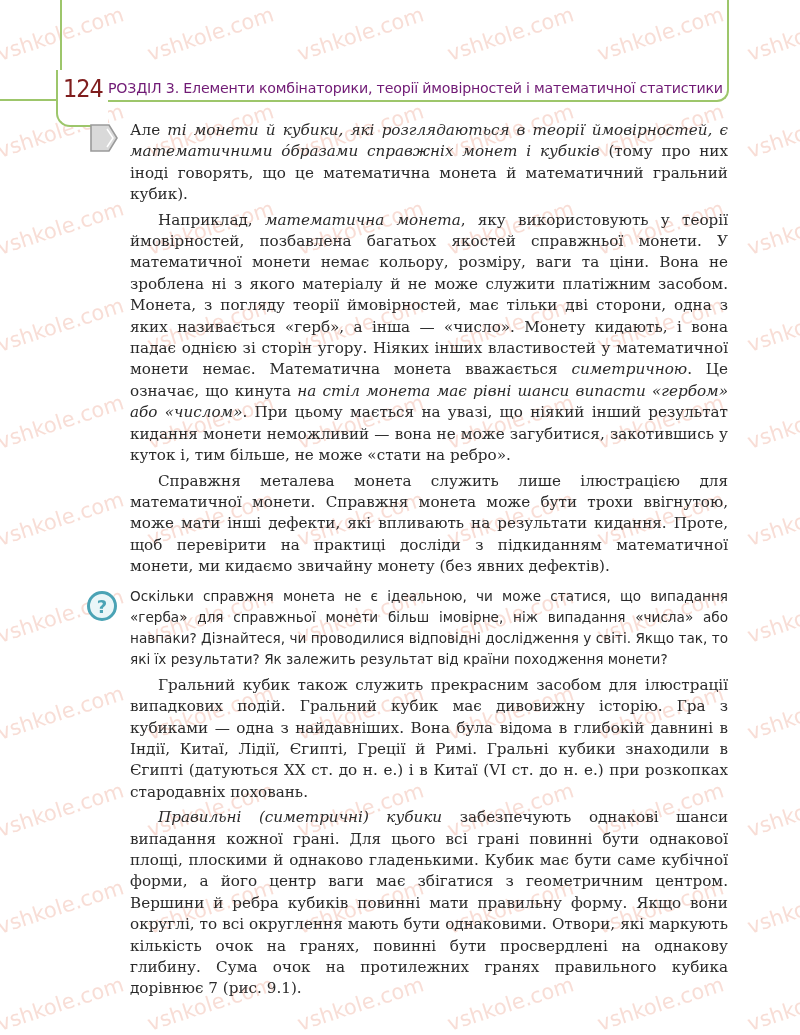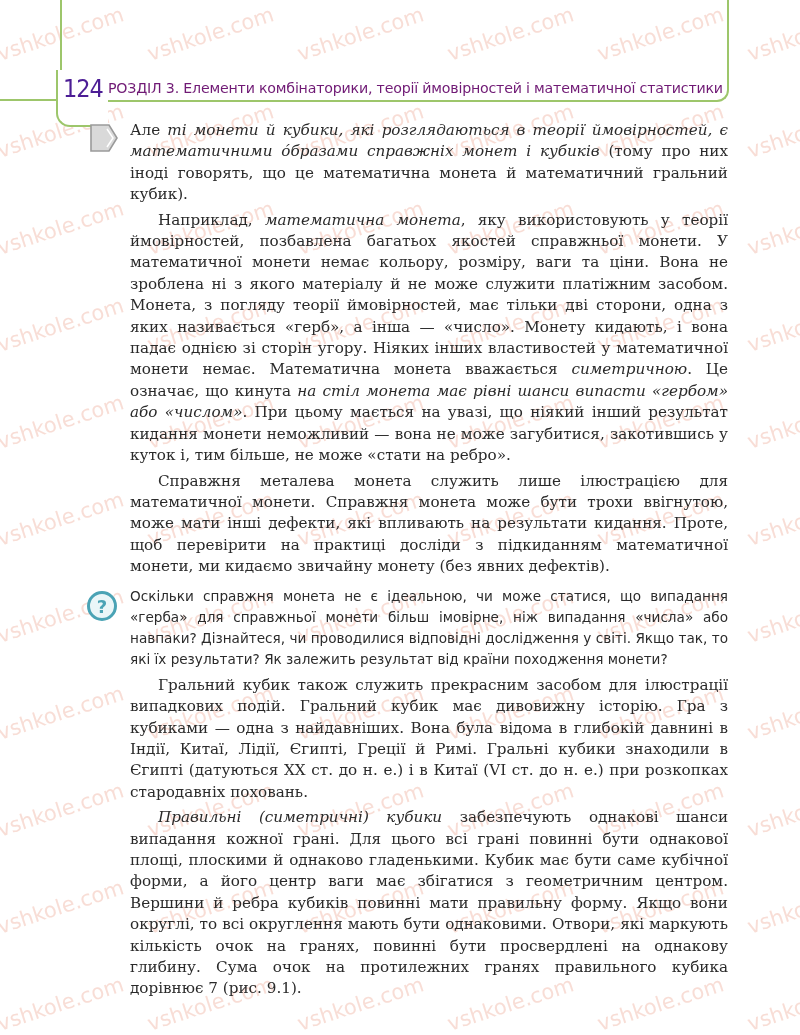--- a/index.html
+++ b/index.html
@@ -24,21 +24,21 @@
     border-top: 2px solid #9dc66b; z-index: 1;
   }
   .page-number-tab {
     position: absolute; left: 56px; top: 70px; width: 50px; height: 55px;
     border-left: 2px solid #9dc66b; border-bottom: 2px solid #9dc66b;
     border-radius: 0 0 0 14px; background: #fff; z-index: 1;
   }
   .page-number {
     position: absolute; left: 63px; top: 74px; z-index: 2;
     font-family: "DejaVu Sans Condensed", "DejaVu Sans", sans-serif;
-    font-size: 25px; color: #4c1d95; letter-spacing: -1px;
+    font-size: 25px; color: #7f1d1d; letter-spacing: -1px;
   }
   .running-head {
     position: absolute; left: 108px; top: 80px; z-index: 2;
     font-family: "DejaVu Sans", "Liberation Sans", sans-serif;
     font-size: 14.2px; color: #701a75; white-space: nowrap; letter-spacing: -0.2px;
   }
   .content { position: absolute; left: 130px; top: 120px; width: 598px; z-index: 2; }
   .para {
     margin: 0; font-size: 15.2px; line-height: 21.4px; text-align: justify;
     text-align-last: left;

